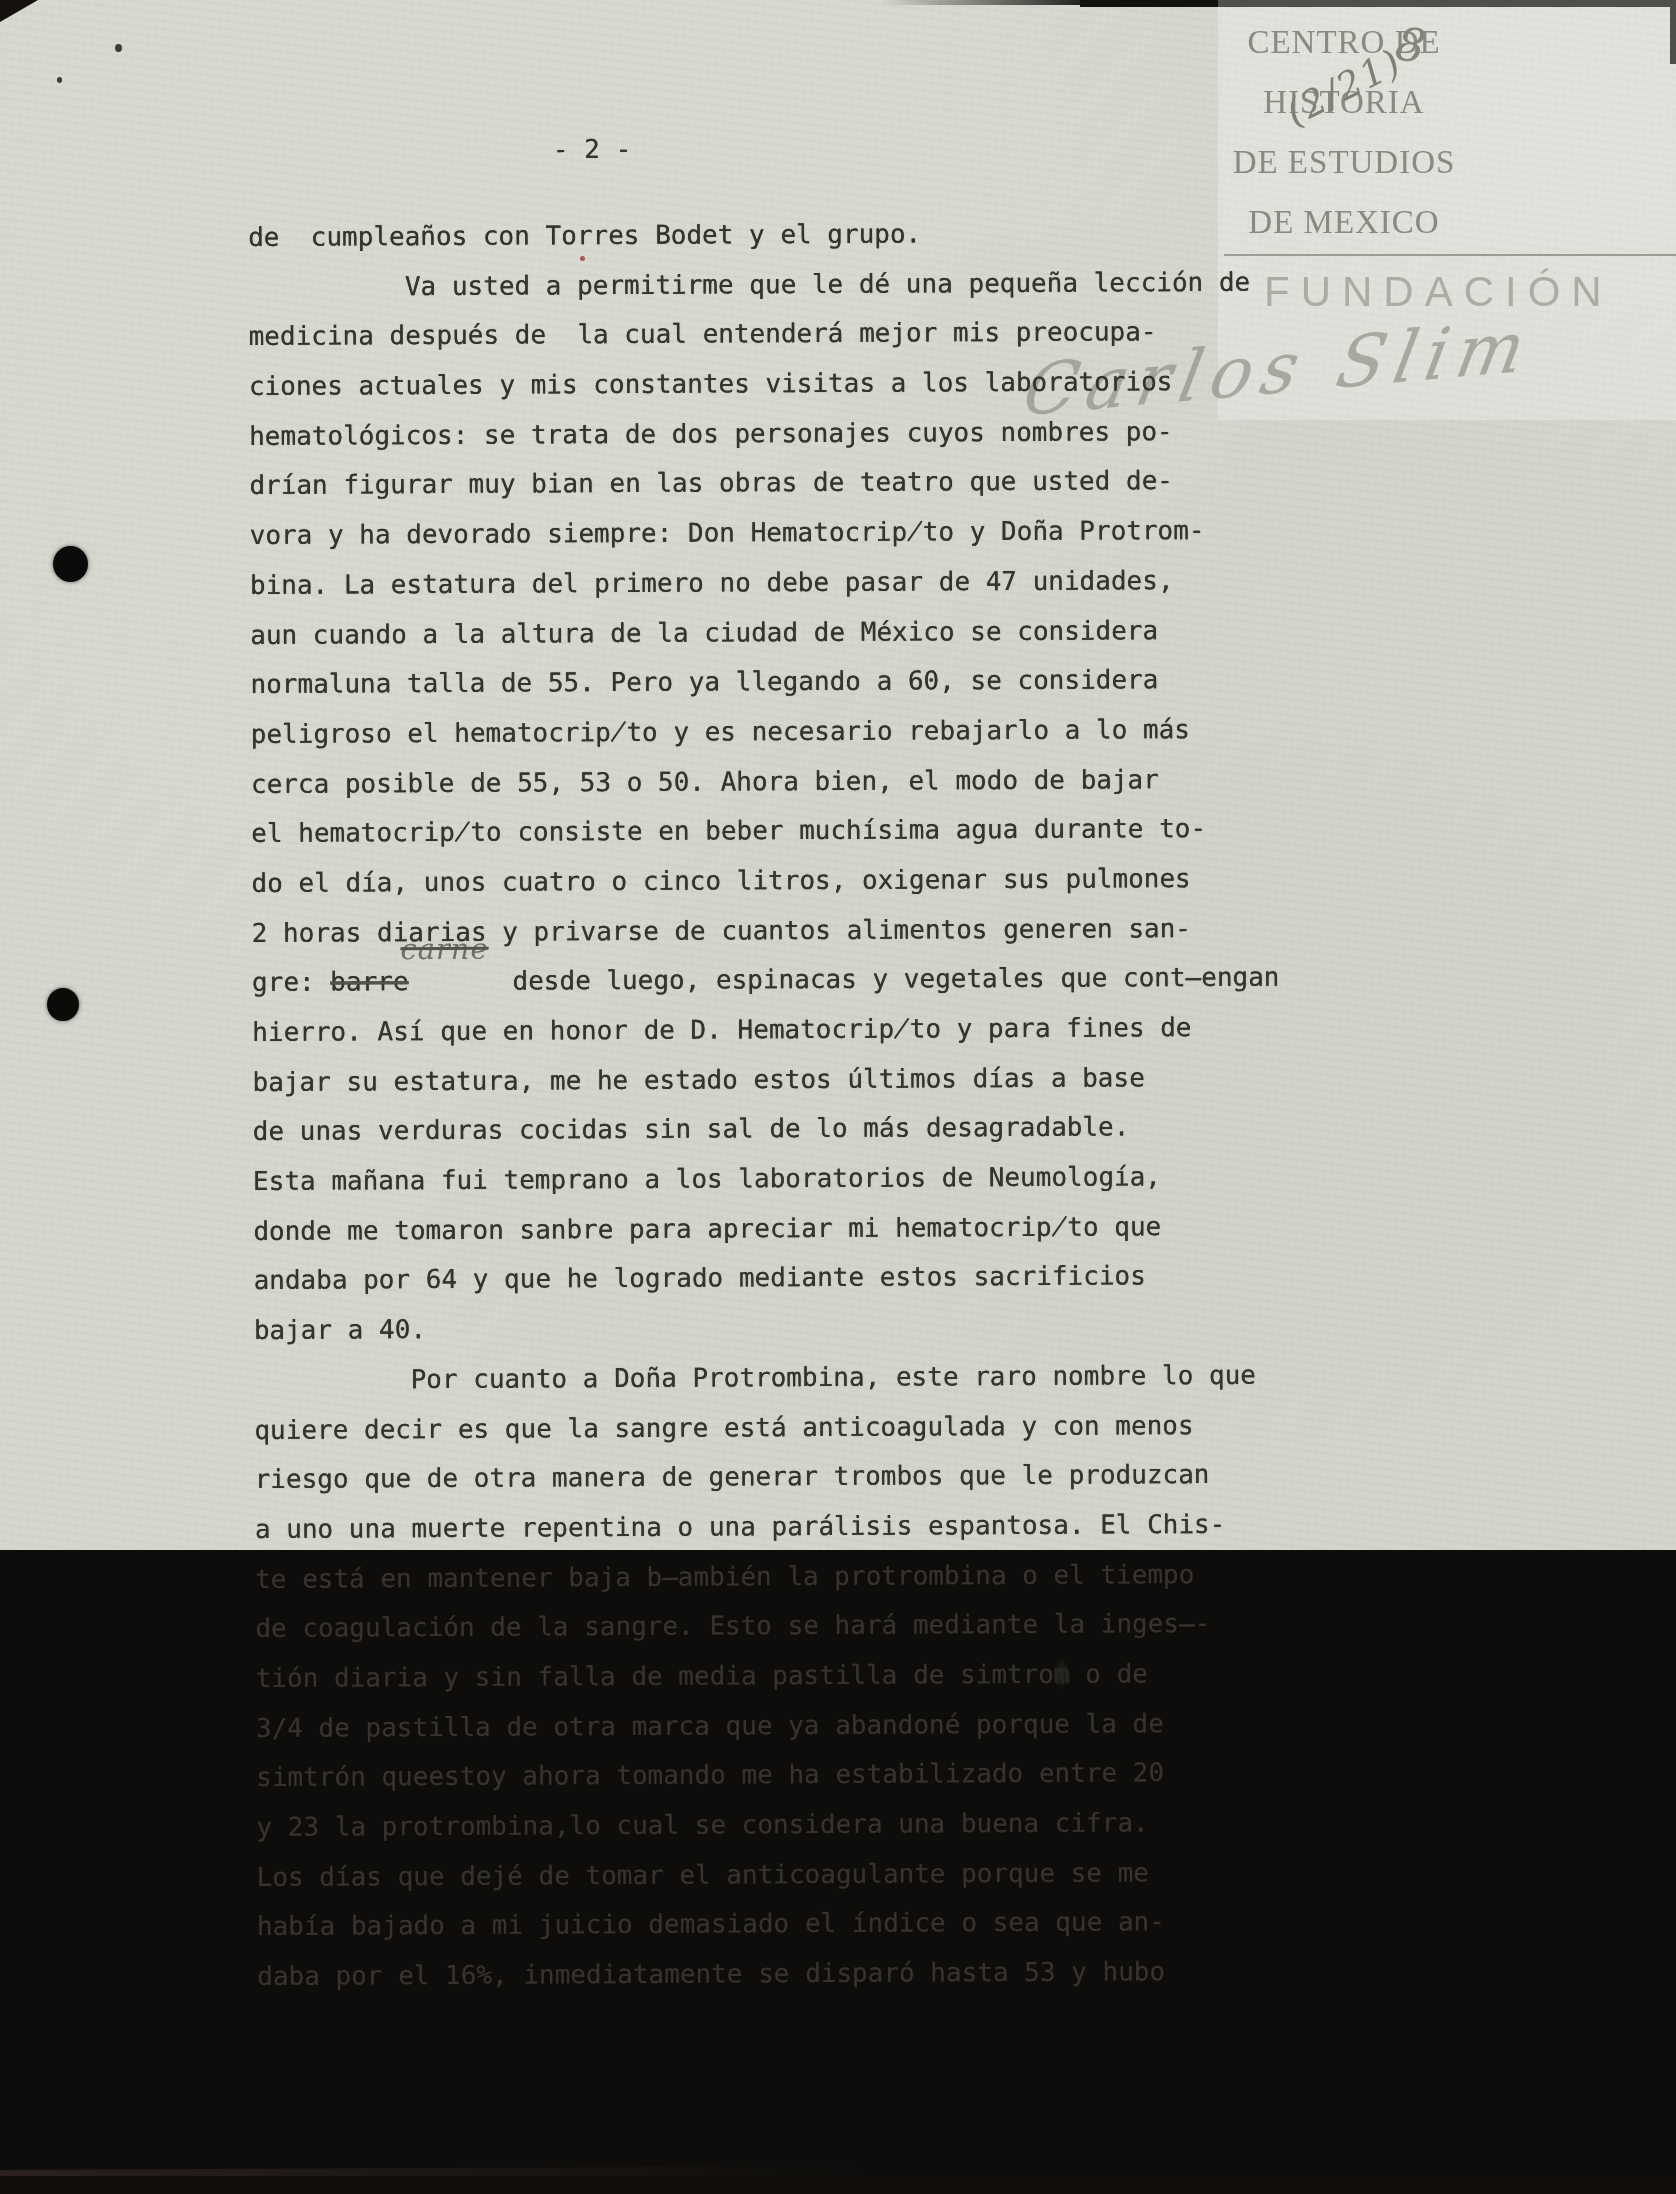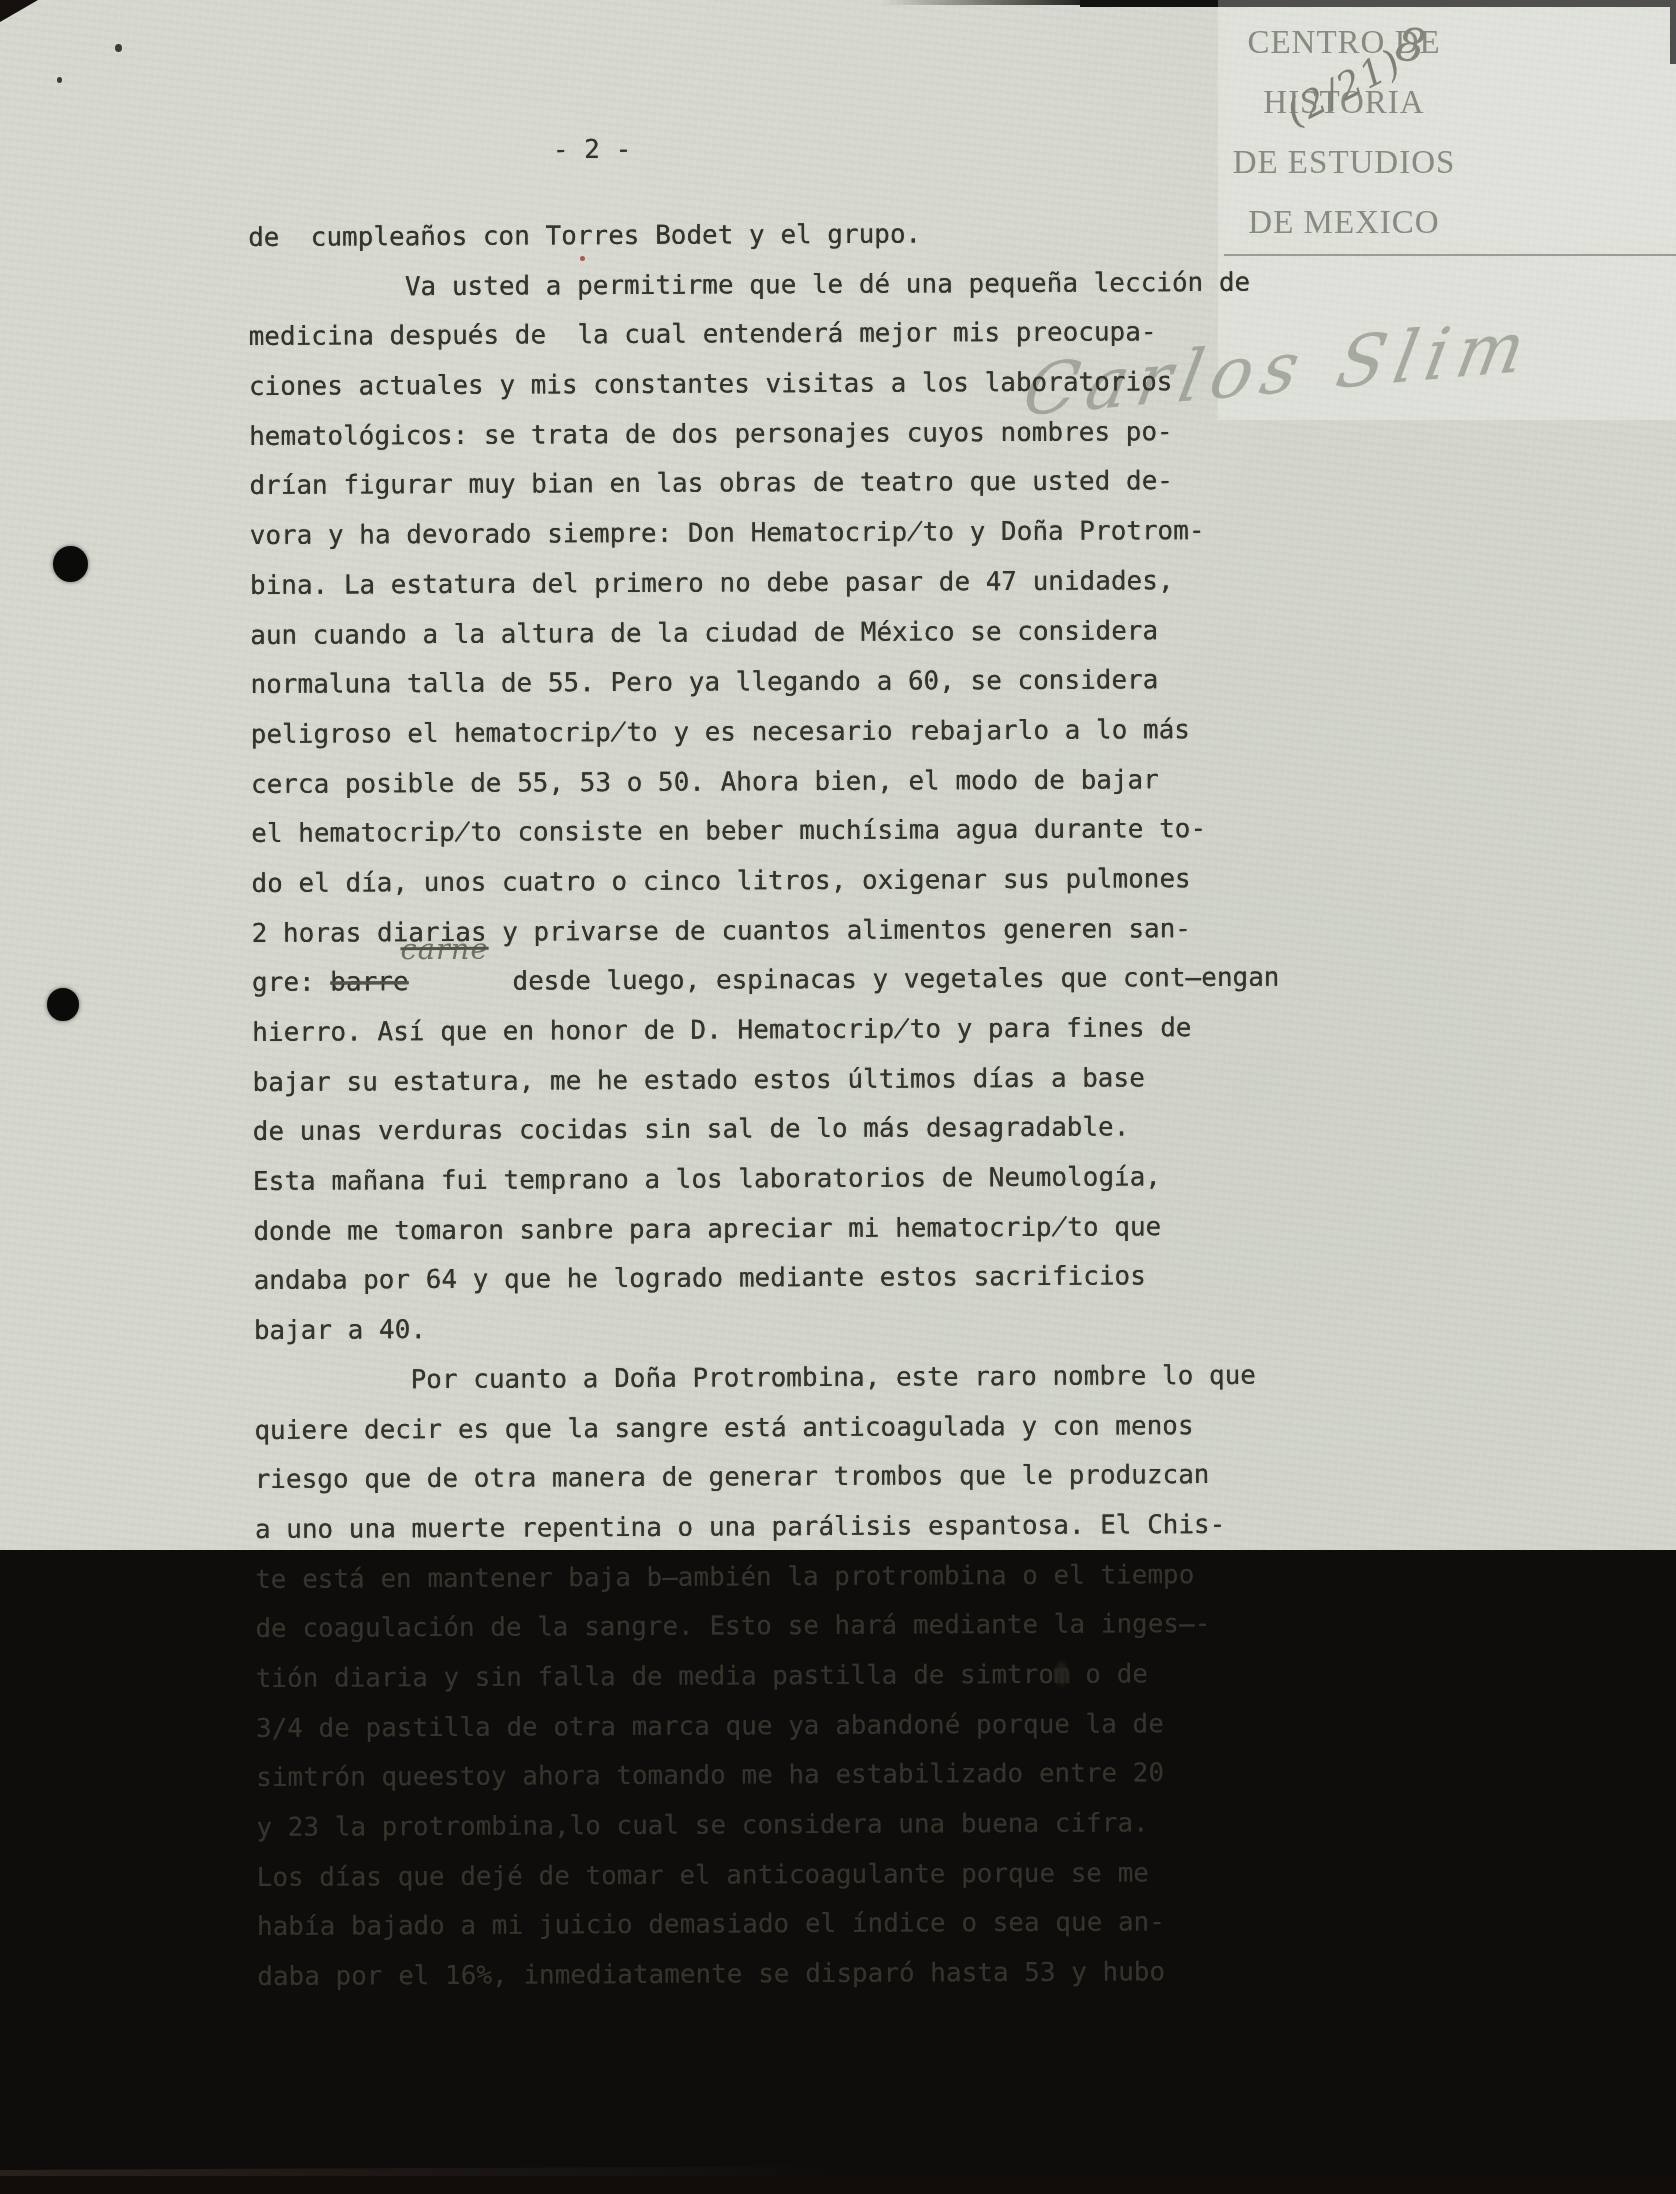--- a/index.html
+++ b/index.html
@@ -115,20 +115,21 @@
   <div class="punch p2"></div>
 
   <div class="wm-box">
     <div class="wm-lines">
       <div class="wm-line">CENTRO DE</div>
       <div class="wm-line">HISTORIA</div>
       <div class="wm-line">DE ESTUDIOS</div>
       <div class="wm-line">DE MEXICO</div>
     </div>
     <div class="wm-rule"></div>
+    <div class="wm-foundation">FUNDACIÓN</div>
   </div>
   <div class="wm-signature">Carlos Slim</div>
 
   <div class="pencil hand-eight">8</div>
   <div class="pencil hand-fraction">(2/21)</div>
 
   <div class="page-number">- 2 -</div>
   <div class="typed-block">
       <div class="tline"><span>de  cumpleaños con Torres Bodet y el grupo.</span></div>
       <div class="tline"><span>          Va usted a permitirme que le dé una pequeña lección de</span></div>

